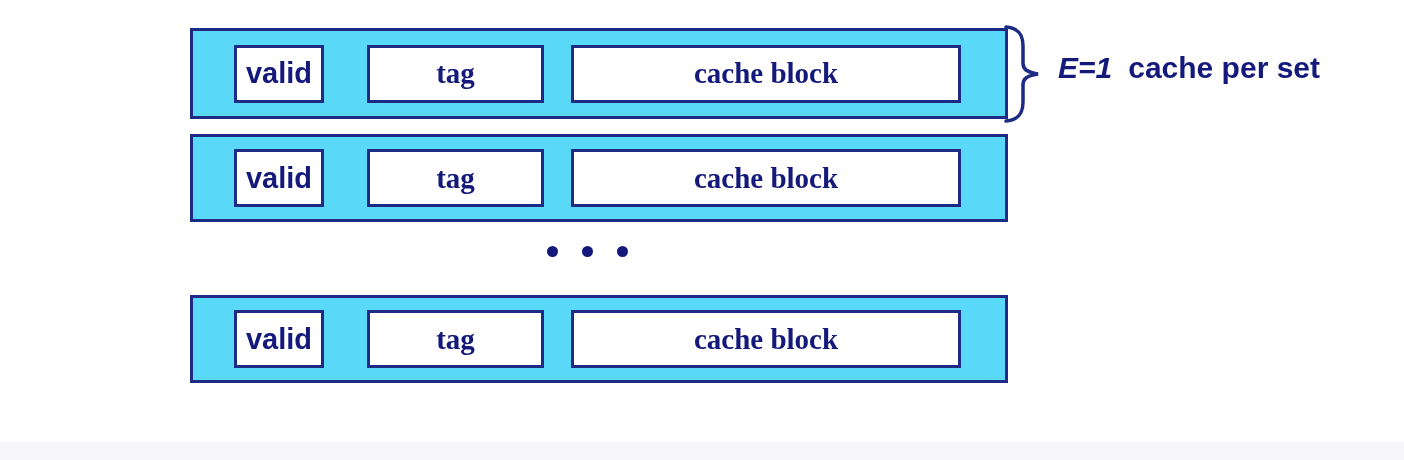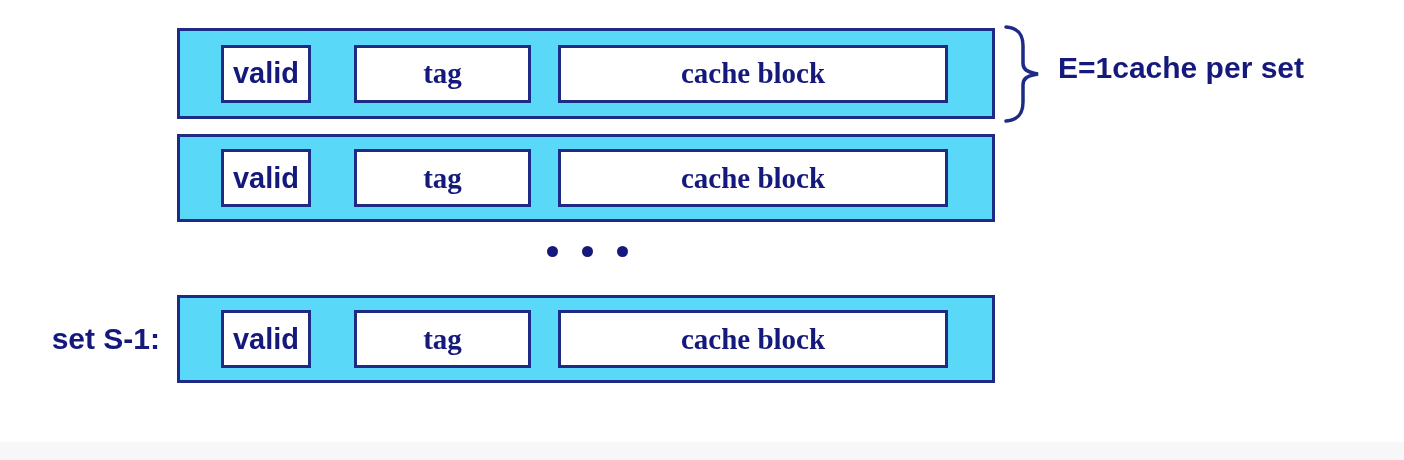--- a/index.html
+++ b/index.html
@@ -20,21 +20,21 @@
   }
   .stage{position:absolute;inset:0;}
 
   .row-label{
     position:absolute;left:0;width:160px;
     text-align:right;
     font-size:30px;font-weight:bold;color:var(--text);
     line-height:38px;white-space:nowrap;
   }
   .set-box{
-    position:absolute;left:177px;width:818px;
+    position:absolute;left:190px;width:818px;
     background:var(--set-fill);
     border:3px solid var(--border);
     padding-left:36px;
   }
   .cell{
     position:absolute;top:50%;transform:translateY(-50%);
     height:58px;
     background:var(--cell-fill);
     border:3px solid var(--border);
     display:flex;align-items:center;justify-content:center;
@@ -55,21 +55,21 @@
   }
 
   .brace{position:absolute;left:1002px;top:24px;width:46px;height:100px;}
   .brace path{fill:none;stroke:var(--border);stroke-width:3.5;stroke-linecap:round;}
 
   .annotation{
     position:absolute;left:1058px;top:50px;
     font-size:30px;font-weight:bold;color:var(--text);
     line-height:36px;white-space:nowrap;
   }
-  .annotation .em{}
+  .annotation .em{font-style:italic;margin-right:16px;}
 
   .footer-band{
     position:absolute;left:0;top:442px;width:1404px;height:18px;
     background:var(--footer-band);
   }
 </style>
 </head>
 <body>
 
 <div class="stage">
@@ -92,21 +92,20 @@
     <div class="cell cell-tag">tag</div>
     <div class="cell cell-block">cache block</div>
   </div>
 
   <div class="ellipsis" id="ellipsis">
       <span class="dot"></span>
       <span class="dot"></span>
       <span class="dot"></span>
     </div>
 
-  <div class="row-label" style="top:320px">set S-1:</div>
   <div class="set-box" style="top:295px;height:88px">
     <div class="cell cell-valid">valid</div>
     <div class="cell cell-tag">tag</div>
     <div class="cell cell-block">cache block</div>
   </div>
 
   <div class="footer-band"></div>
 </div>
 
 </body></html>

